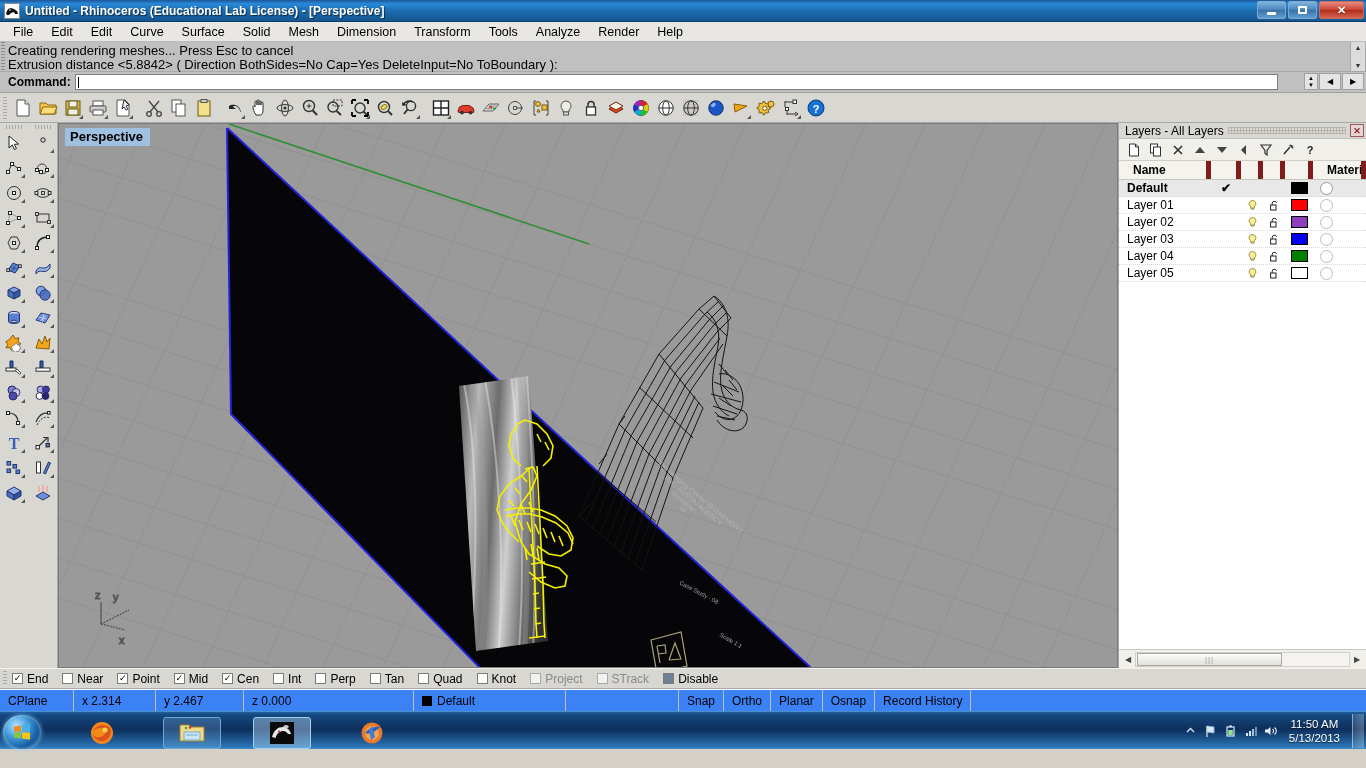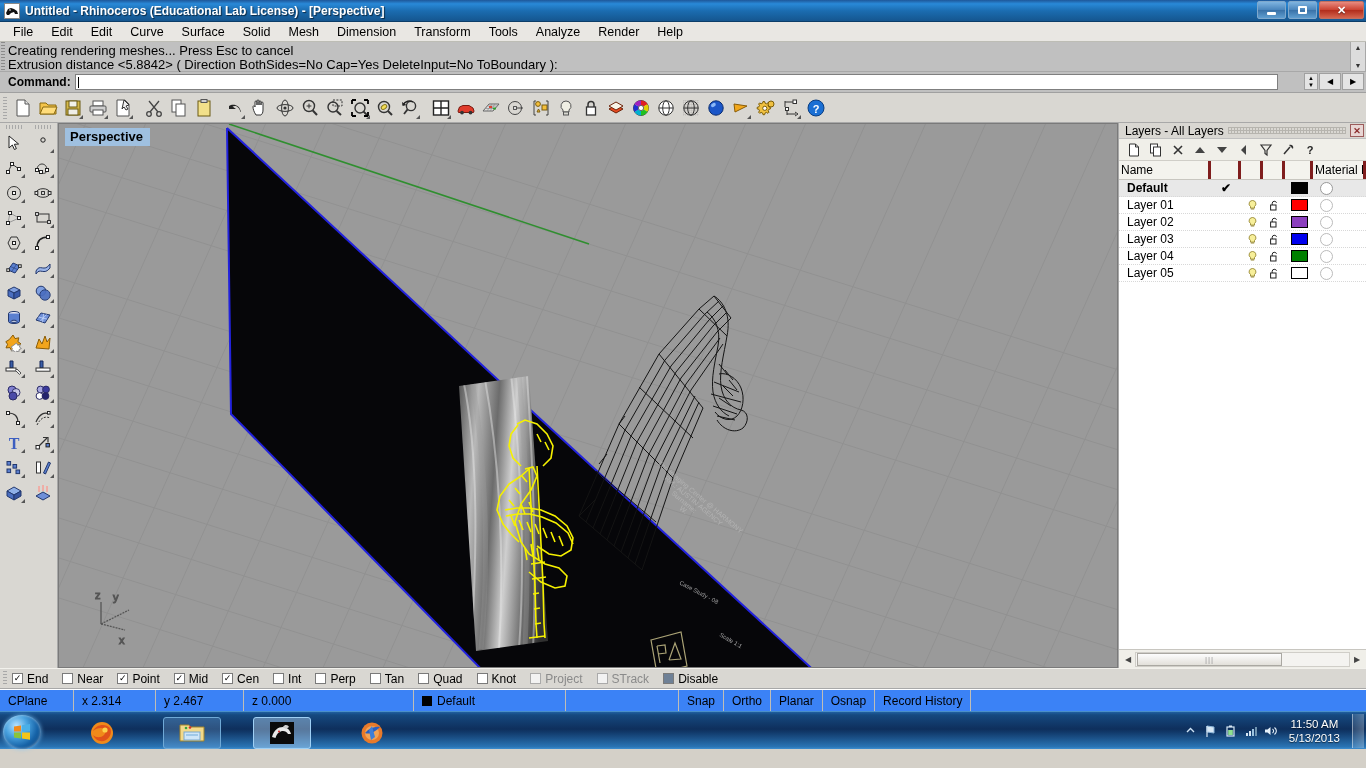--- a/index.html
+++ b/index.html
@@ -146,21 +146,21 @@
   .lp-close{
     width:14px;height:13px;border:1px solid #9c5b5b;background:#e8d6d4;
     display:flex;align-items:center;justify-content:center;font-size:9px;color:#8b2b2b;font-weight:bold;
   }
   .lp-tools{height:22px;display:flex;align-items:center;background:#f0efe9;border-bottom:1px solid #d0cec8;padding-left:5px;gap:3px;}
   .lp-tbtn{width:19px;height:18px;display:flex;align-items:center;justify-content:center;border:1px solid transparent;}
   .lp-colhead{
     height:19px;display:flex;align-items:center;background:#f4f3ee;
     border-bottom:1px solid #c8c6c0;font-size:12px;
   }
-  .lp-colhead .c{border-right:3px solid #7f1d1d;height:100%;display:flex;align-items:center;padding-left:2px;overflow:hidden;white-space:nowrap;}
+  .lp-colhead .c{border-right:5px solid #7f1d1d;height:100%;display:flex;align-items:center;padding-left:14px;overflow:hidden;white-space:nowrap;font-weight:bold;}
   .lp-rows{flex:1;background:#fff;overflow:hidden;}
   .lrow{height:17px;display:flex;align-items:center;font-size:12px;position:relative;
      border-bottom:1px dotted #d8d8d8;}
   .lrow.sel{background:#e8e8e8;font-weight:bold;}
   .lrow .nm{width:92px;padding-left:8px;white-space:nowrap;}
   .lrow .ck{width:30px;text-align:center;font-size:12px;}
   .lrow .bulb{width:22px;display:flex;justify-content:center;}
   .lrow .lock{width:22px;display:flex;justify-content:center;}
   .lrow .swatch{width:17px;height:12px;border:1px solid #000;}
   .lrow .swwrap{width:28px;display:flex;justify-content:center;}

